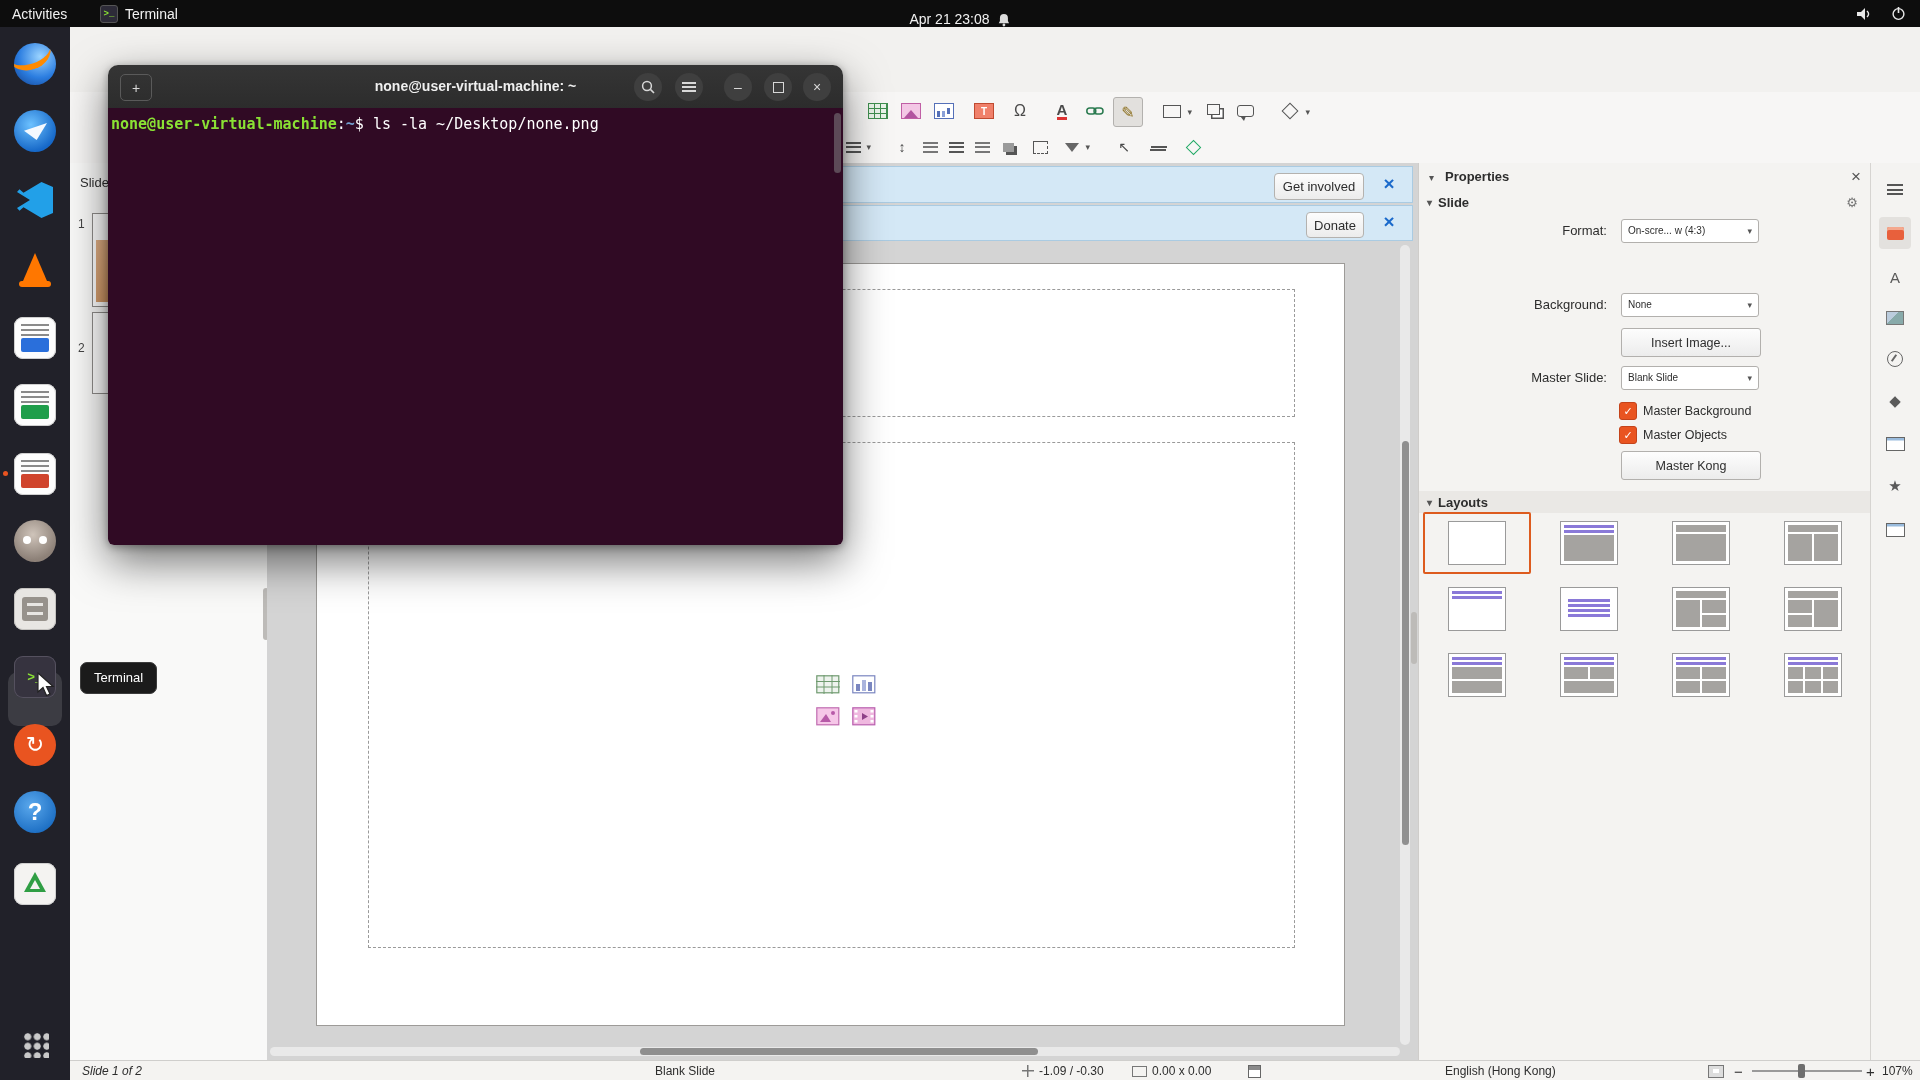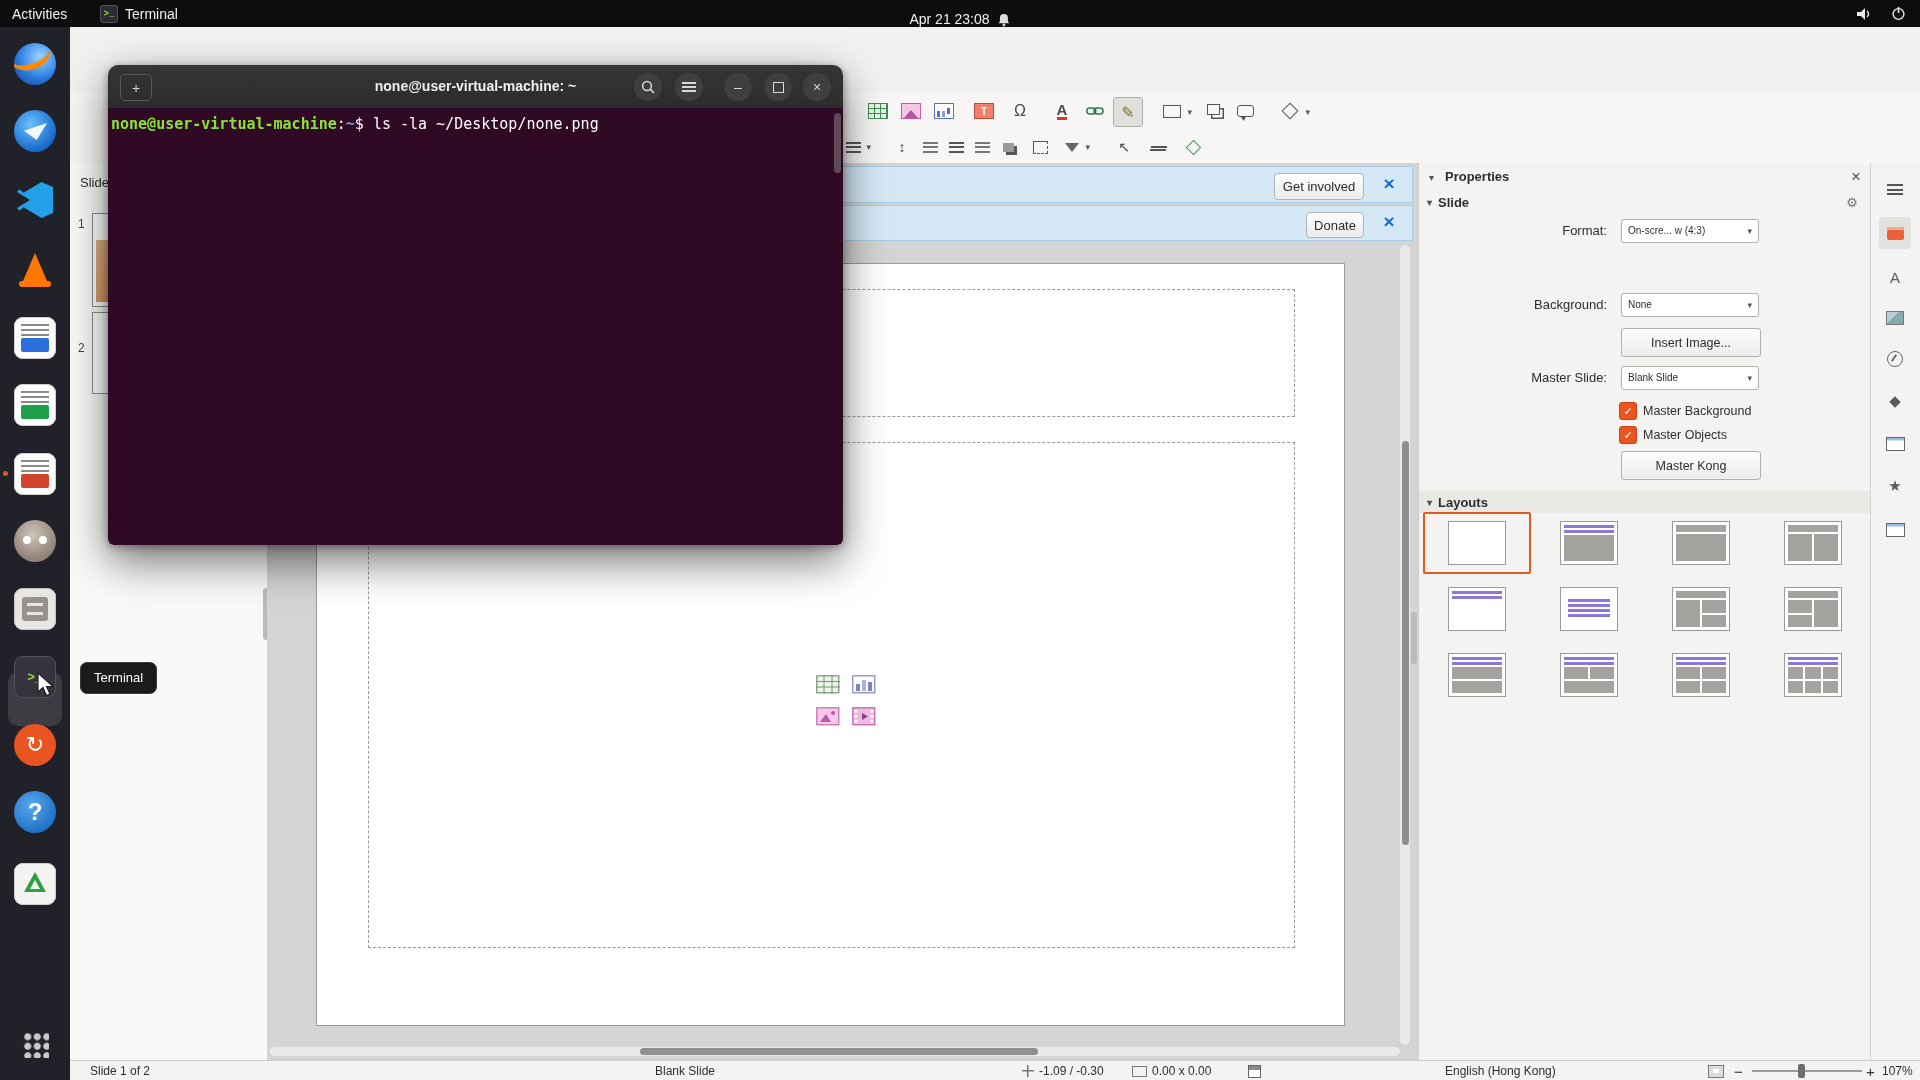--- a/index.html
+++ b/index.html
@@ -597,21 +597,21 @@
       <div class="tab" style="top:265px;">
           <span class="mini-slide"></span>
         </div>
       <div class="tab" style="top:307px;">★</div>
       <div class="tab" style="top:351px;">
           <span class="mini-slide"></span>
         </div>
     </div>
 
     <div id="statusbar">
-      <div class="sb" style="left:20px;">
+      <div class="sb" style="left:12px;font-style:italic;">
           <span>Slide 1 of 2</span>
         </div>
       <div class="sb" style="left:585px;">
           <span>Blank Slide</span>
         </div>
       <div class="sb" style="left:952px;">
         <span class="sb-ico-pos"></span>
         <span>-1.09 / -0.30</span>
       </div>
       <div class="sb" style="left:1062px;">

